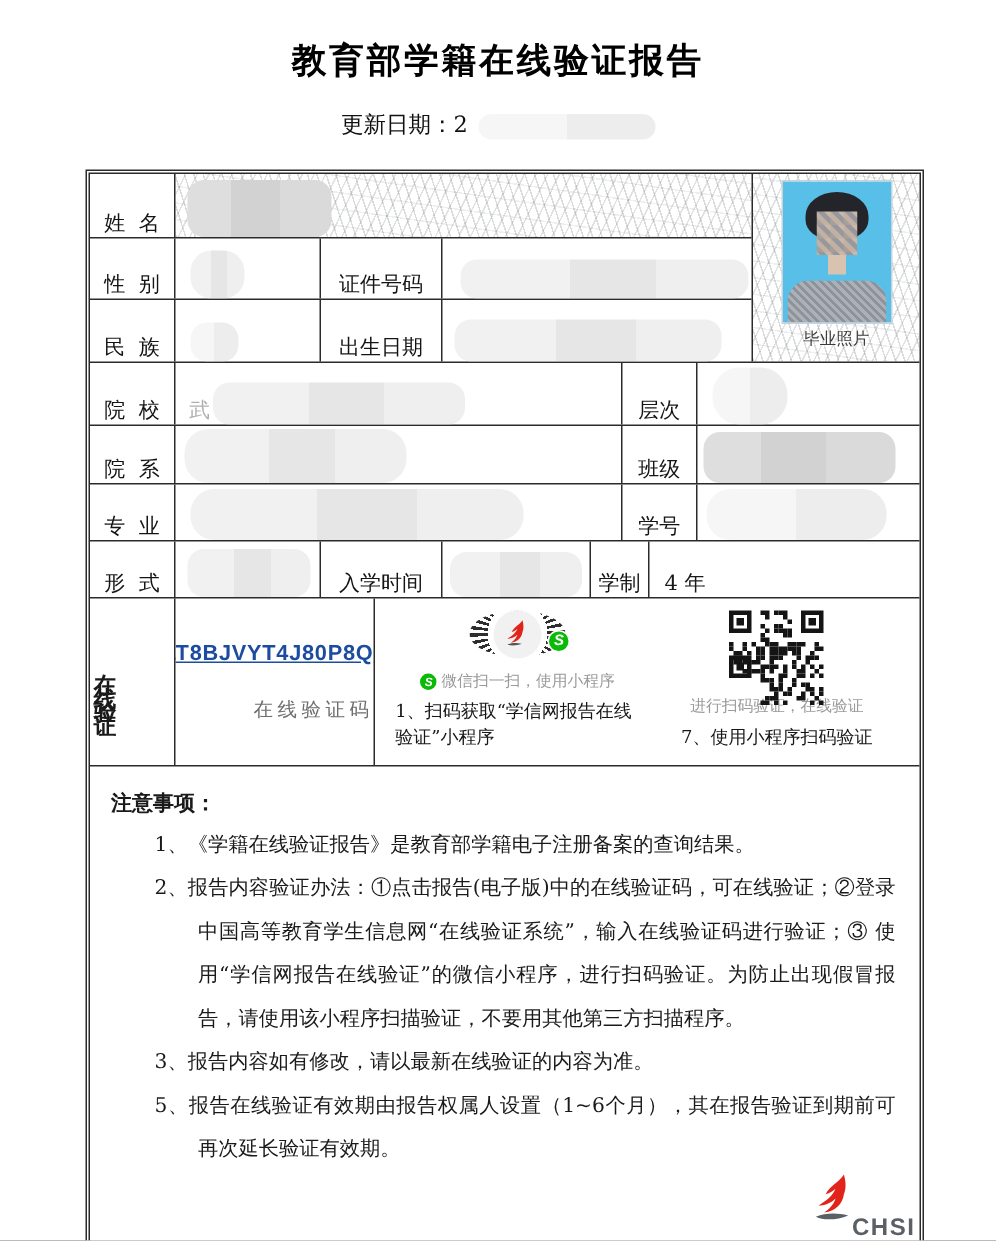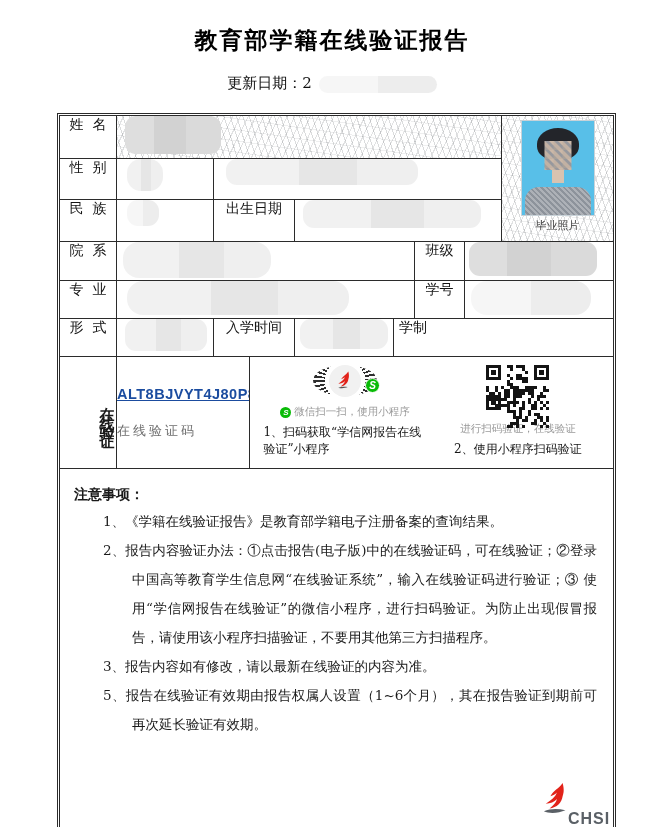--- a/index.html
+++ b/index.html
@@ -22,21 +22,21 @@
   .blur.dark { background:linear-gradient(90deg,#dedede 0 30%,#d2d2d2 30% 64%,#dadada 64%); }
   .blur.light { background:linear-gradient(90deg,#f6f6f6 0 50%,#ededed 50%); }
 
   .report-table {
     position:absolute; left:57px; top:113px; width:559px; height:770px;
     border:1px solid #2b2b2b; padding:1px; background:#fff;
   }
   .table-inner { border:1px solid #2b2b2b; height:100%; display:flex; flex-direction:column; }
   .trow { display:flex; border-top:1px solid #2b2b2b; flex:none; }
   .trow.first { border-top:none; }
-  .cell { border-left:1px solid #2b2b2b; display:flex; align-items:flex-start; position:relative; overflow:hidden; }
+  .cell { border-left:1px solid #2b2b2b; display:flex; align-items:flex-end; position:relative; overflow:hidden; }
   .cell.first { border-left:none; }
   .label-cell { justify-content:center; font-size:14px; color:#141414; flex:none; }
   .gap2 { letter-spacing:9px; margin-right:-9px; }
   .w56 { width:56px; } .w97 { width:97px; } .w81 { width:81px; }
   .w298 { width:298px; } .w50 { width:50px; } .w99 { width:99px; }
   .w39 { width:39px; } .w133 { width:133px; } .w112 { width:112px; }
   .grow { flex:1; }
   .h42 { height:42px; } .h41 { height:41px; } .h39 { height:39px; } .h38 { height:38px; }
 
   .guilloche {
@@ -135,20 +135,23 @@
                 <span class="blur dark" style="width:96px;height:38px;margin-left:8px;"></span>
               </div>
             </div>
             <div class="trow h41">
               <div class="cell first label-cell w56">
                   <span class="gap2">性别</span>
                 </div>
               <div class="cell w97">
                 <span class="blur" style="width:36px;height:32px;margin-left:10px;border-radius:14px;"></span>
               </div>
+              <div class="cell label-cell w81">
+                  <span>证件号码</span>
+                </div>
               <div class="cell grow">
                 <span class="blur" style="width:192px;height:26px;margin-left:12px;"></span>
               </div>
             </div>
             <div class="trow h42">
               <div class="cell first label-cell w56">
                   <span class="gap2">民族</span>
                 </div>
               <div class="cell w97">
                 <span class="blur light" style="width:32px;height:26px;margin-left:10px;"></span>
@@ -166,20 +169,35 @@
               <div class="shoulders"></div>
               <div class="neck"></div>
               <div class="hair"></div>
               <div class="face"></div>
             </div>
             <div class="photo-caption">毕业照片</div>
           </div>
         </div>
       </div>
 
+      <div class="trow h42">
+        <div class="cell first label-cell w56">
+            <span class="gap2">院校</span>
+          </div>
+        <div class="cell w298">
+          <span class="hint" style="margin-left:9px;">武</span>
+          <span class="blur" style="width:168px;height:28px;"></span>
+        </div>
+        <div class="cell label-cell w50">
+            <span>层次</span>
+          </div>
+        <div class="cell grow">
+          <span class="blur light" style="width:50px;height:38px;margin-left:10px;border-radius:18px;"></span>
+        </div>
+      </div>
 
       <div class="trow h39">
         <div class="cell first label-cell w56">
             <span class="gap2">院系</span>
           </div>
         <div class="cell w298">
           <span class="blur" style="width:148px;height:36px;margin-left:6px;border-radius:16px;"></span>
         </div>
         <div class="cell label-cell w50">
             <span>班级</span>
@@ -213,20 +231,23 @@
         </div>
         <div class="cell label-cell w81">
             <span>入学时间</span>
           </div>
         <div class="cell w99">
           <span class="blur" style="width:88px;height:30px;margin-left:5px;"></span>
         </div>
         <div class="cell label-cell w39">
             <span>学制</span>
           </div>
+        <div class="cell grow">
+          <span style="margin-left:10px;font-size:14px;">4 年</span>
+        </div>
       </div>
 
 
       <div class="trow verify-row">
         <div class="cell first w56 verify-label">在线验证</div>
         <div class="cell w133 code-cell">
           <a class="verify-code">ALT8BJVYT4J80P8Q</a>
           <div class="code-caption">在线验证码</div>
         </div>
         <div class="cell grow qr-cell">
@@ -388,21 +409,21 @@
                   <div style="position: absolute; width: 3px; height: 3px; background: rgb(20, 20, 20); left: 54px; top: 60px;"></div>
                   <div style="position: absolute; width: 3px; height: 3px; background: rgb(20, 20, 20); left: 60px; top: 60px;"></div>
                 </div>
               <div class="finder tl"></div>
               <div class="finder tr"></div>
               <div class="finder bl"></div>
             </div>
             <div class="gray-cap">
               <span>进行扫码验证，在线验证</span>
             </div>
-            <div class="step-cap">2、使用小程序扫码验证</div>
+            <div class="step-cap">7、使用小程序扫码验证</div>
           </div>
         </div>
       </div>
 
       <div class="trow" style="flex:1">
         <div class="cell first notes-cell" style="width:100%">
           <div class="notes-heading">注意事项：</div>
           <div class="note-item">1、《学籍在线验证报告》是教育部学籍电子注册备案的查询结果。</div>
           <div class="note-item">2、报告内容验证办法：①点击报告(电子版)中的在线验证码，可在线验证；②登录中国高等教育学生信息网“在线验证系统”，输入在线验证码进行验证；③ 使用“学信网报告在线验证”的微信小程序，进行扫码验证。为防止出现假冒报告，请使用该小程序扫描验证，不要用其他第三方扫描程序。</div>
           <div class="note-item">3、报告内容如有修改，请以最新在线验证的内容为准。</div>

